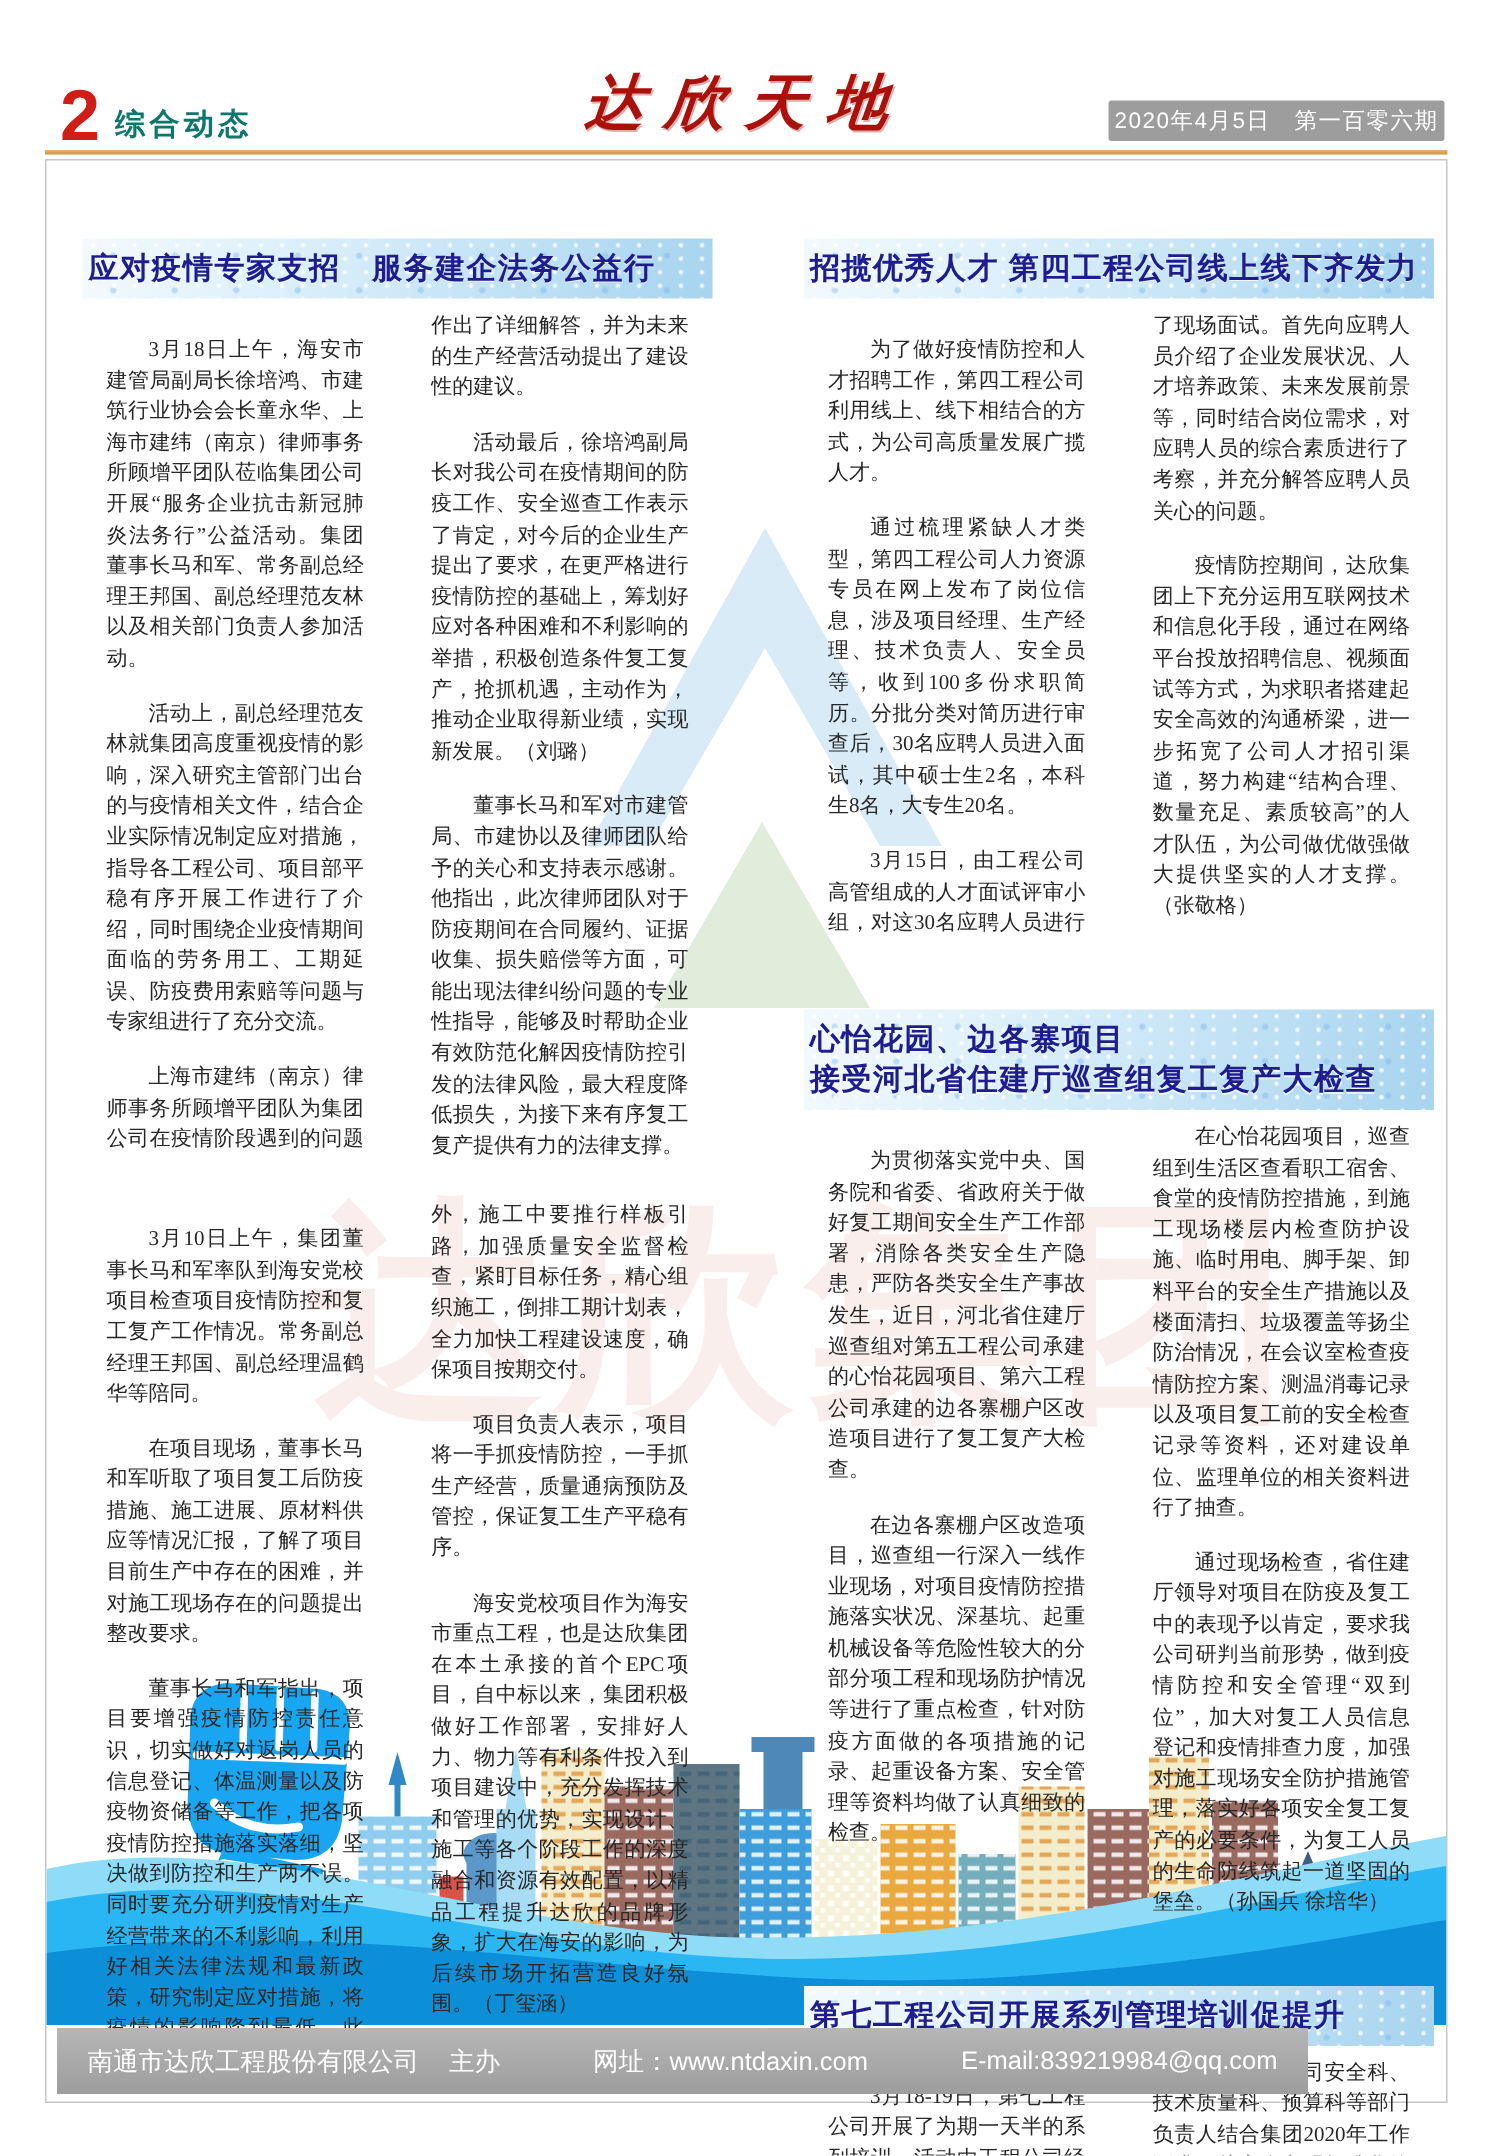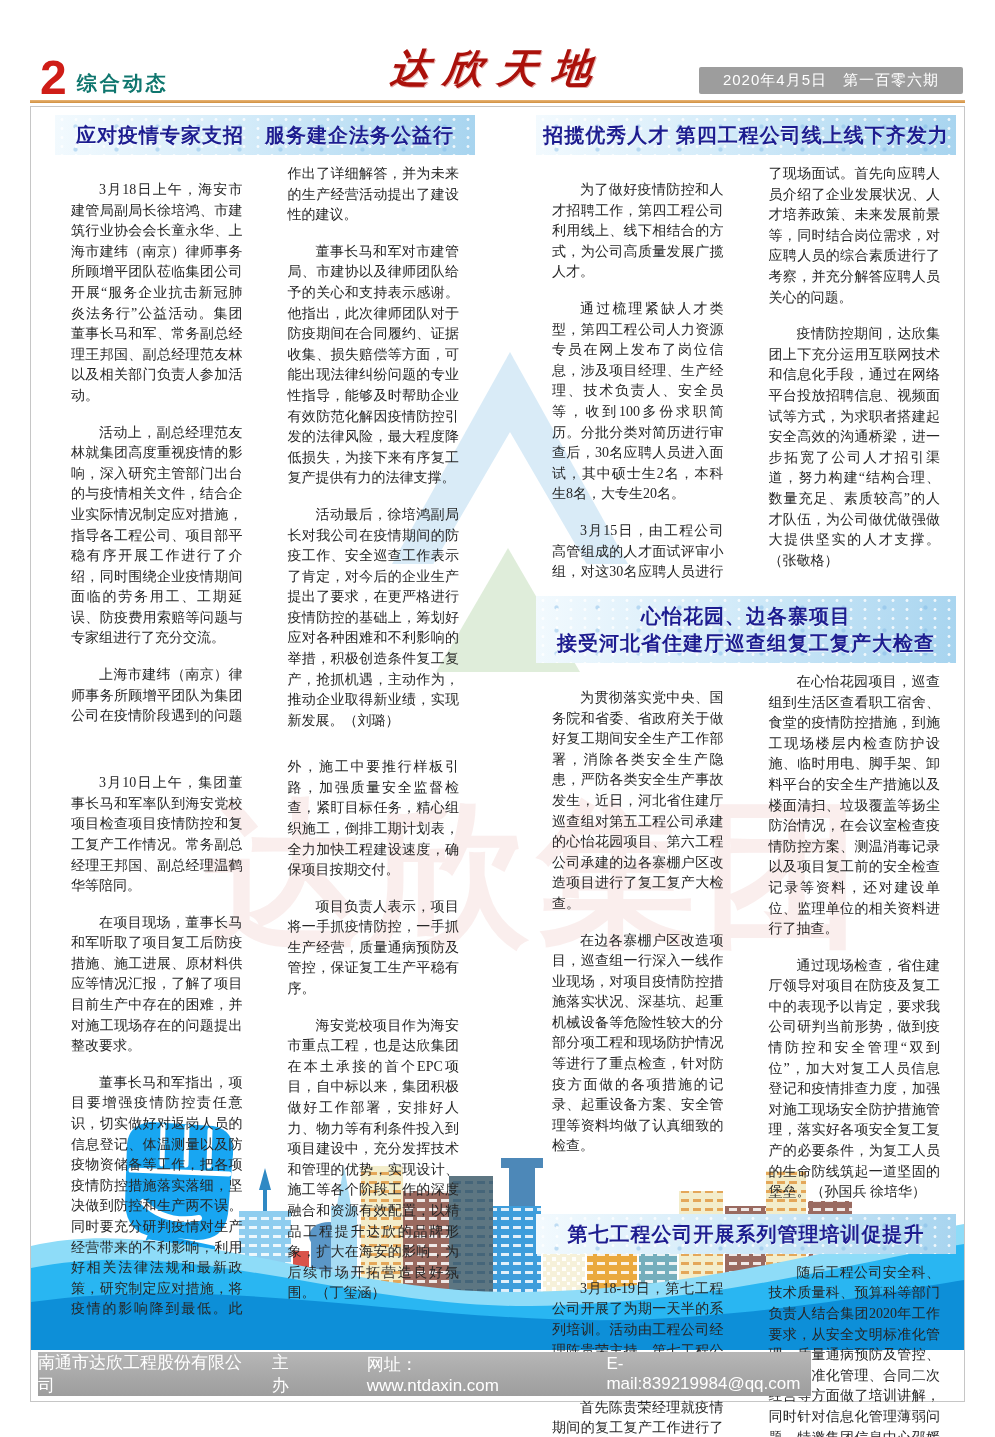--- a/index.html
+++ b/index.html
@@ -11,21 +11,21 @@
   .header-left{position:absolute;left:10px;bottom:4px;display:flex;align-items:flex-end;gap:10px;}
   .page-num{font-family:"Liberation Sans",sans-serif;font-size:48px;font-weight:bold;
             color:#cf1d17;line-height:40px;}
   .section-name{font-family:"Liberation Sans",sans-serif;font-size:20px;font-weight:bold;
             color:#0f766e;letter-spacing:3px;line-height:30px;text-align:right;}
   .masthead{position:absolute;left:50%;transform:translateX(-50%) skewX(-6deg);bottom:6px;
             font-size:40px;font-weight:bold;font-style:italic;color:#ab110b;
             letter-spacing:14px;white-space:nowrap;text-shadow:1px 1px 0 rgba(171,17,11,.35);}
   .issue-box{position:absolute;right:2px;bottom:8px;background:#9d9d9d;color:#fff;
             font-family:"Liberation Sans",sans-serif;font-size:15px;
-            padding:4px 24px;border-radius:2px;letter-spacing:1px;}
+            padding:4px 4px;border-radius:2px;letter-spacing:1px;}
   .gold-line{position:absolute;left:30px;top:100px;width:935px;height:3px;
             background:linear-gradient(180deg,#e8b476,#d1903f);z-index:3;}
   .content-border{position:absolute;left:30px;top:106px;width:933px;height:1294px;
             border:1px solid #c6c6c6;z-index:0;pointer-events:none;}
 
   
   .tri{position:absolute;width:0;height:0;z-index:0;}
   .tri-blue{left:392px;top:352px;border-left:118px solid transparent;
             border-right:118px solid transparent;border-bottom:212px solid rgba(151,199,233,.36);}
   .tri-white{left:424px;top:432px;border-left:86px solid transparent;
@@ -40,32 +40,32 @@
   .col-left{left:55px;}
   .col-right{left:536px;}
   .article{margin-bottom:11px;}
   .article-title{
       background-image:
         radial-gradient(circle, rgba(255,255,255,.8) 1px, transparent 1.9px),
         radial-gradient(circle, rgba(118,178,228,.40) 1.6px, transparent 2.6px),
         linear-gradient(100deg,#f3fafe 0%,#d3ebf9 45%,#a7d4ef 100%);
       background-size:14px 9px,41px 23px,100% 100%;
       color:#1d1d90;font-family:"Liberation Sans",sans-serif;font-weight:bold;
-      text-align:center;font-size:20px;line-height:27px;padding:7px 4px 6px;
-      letter-spacing:1px;text-shadow:0 1px 0 rgba(255,255,255,.7);}
+      text-align:left;font-size:20px;line-height:27px;padding:7px 4px 6px;
+      letter-spacing:1px;text-shadow:0 1px 0 rgba(255,255,255,.7);margin-top:44px;}
   .article-body{column-count:2;column-gap:13px;padding-top:9px;
       font-size:14px;line-height:20.6px;text-align:justify;color:#262626;}
   .article-body p{margin:16px;text-indent:2em;}
 
   
   .illustration{position:absolute;left:31px;top:1106px;width:933px;height:244px;z-index:1;
       pointer-events:none;}
 
   
-  .footer-bar{position:absolute;left:38px;top:1352px;width:773px;height:44px;z-index:3;
+  .footer-bar{position:absolute;left:38px;top:1352px;width:834px;height:44px;z-index:3;
       background:linear-gradient(180deg,#b6b6b6,#9d9d9d);
       display:flex;align-items:center;justify-content:center;gap:62px;
       color:#fff;font-family:"Liberation Sans",sans-serif;font-size:17px;}
   .footer-company{display:flex;gap:20px;}
 </style>
 </head>
 <body>
 
 <div class="header">
   <div class="header-left">
@@ -86,22 +86,22 @@
 <div class="news-col col-left">
 
   <section class="article">
     <div class="article-title">
       <div>应对疫情专家支招　服务建企法务公益行</div>
     </div>
     <div class="article-body">
       <p>3月18日上午，海安市建管局副局长徐培鸿、市建筑行业协会会长童永华、上海市建纬（南京）律师事务所顾增平团队莅临集团公司开展“服务企业抗击新冠肺炎法务行”公益活动。集团董事长马和军、常务副总经理王邦国、副总经理范友林以及相关部门负责人参加活动。</p>
       <p>活动上，副总经理范友林就集团高度重视疫情的影响，深入研究主管部门出台的与疫情相关文件，结合企业实际情况制定应对措施，指导各工程公司、项目部平稳有序开展工作进行了介绍，同时围绕企业疫情期间面临的劳务用工、工期延误、防疫费用索赔等问题与专家组进行了充分交流。</p>
       <p>上海市建纬（南京）律师事务所顾增平团队为集团公司在疫情阶段遇到的问题作出了详细解答，并为未来的生产经营活动提出了建设性的建议。</p>
+      <p>活动最后，徐培鸿副局长对我公司在疫情期间的防疫工作、安全巡查工作表示了肯定，对今后的企业生产提出了要求，在更严格进行疫情防控的基础上，筹划好应对各种困难和不利影响的举措，积极创造条件复工复产，抢抓机遇，主动作为，推动企业取得新业绩，实现新发展。（刘璐）</p>
       <p>董事长马和军对市建管局、市建协以及律师团队给予的关心和支持表示感谢。他指出，此次律师团队对于防疫期间在合同履约、证据收集、损失赔偿等方面，可能出现法律纠纷问题的专业性指导，能够及时帮助企业有效防范化解因疫情防控引发的法律风险，最大程度降低损失，为接下来有序复工复产提供有力的法律支撑。</p>
-      <p>活动最后，徐培鸿副局长对我公司在疫情期间的防疫工作、安全巡查工作表示了肯定，对今后的企业生产提出了要求，在更严格进行疫情防控的基础上，筹划好应对各种困难和不利影响的举措，积极创造条件复工复产，抢抓机遇，主动作为，推动企业取得新业绩，实现新发展。（刘璐）</p>
     </div>
   </section>
 
   <section class="article">
     <div class="article-body">
       <p>3月10日上午，集团董事长马和军率队到海安党校项目检查项目疫情防控和复工复产工作情况。常务副总经理王邦国、副总经理温鹤华等陪同。</p>
       <p>在项目现场，董事长马和军听取了项目复工后防疫措施、施工进展、原材料供应等情况汇报，了解了项目目前生产中存在的困难，并对施工现场存在的问题提出整改要求。</p>
       <p>董事长马和军指出，项目要增强疫情防控责任意识，切实做好对返岗人员的信息登记、体温测量以及防疫物资储备等工作，把各项疫情防控措施落实落细，坚决做到防控和生产两不误。同时要充分研判疫情对生产经营带来的不利影响，利用好相关法律法规和最新政策，研究制定应对措施，将疫情的影响降到最低。此外，施工中要推行样板引路，加强质量安全监督检查，紧盯目标任务，精心组织施工，倒排工期计划表，全力加快工程建设速度，确保项目按期交付。</p>
       <p>项目负责人表示，项目将一手抓疫情防控，一手抓生产经营，质量通病预防及管控，保证复工生产平稳有序。</p>
       <p>海安党校项目作为海安市重点工程，也是达欣集团在本土承接的首个EPC项目，自中标以来，集团积极做好工作部署，安排好人力、物力等有利条件投入到项目建设中，充分发挥技术和管理的优势，实现设计、施工等各个阶段工作的深度融合和资源有效配置，以精品工程提升达欣的品牌形象，扩大在海安的影响，为后续市场开拓营造良好氛围。（丁玺涵）</p>

